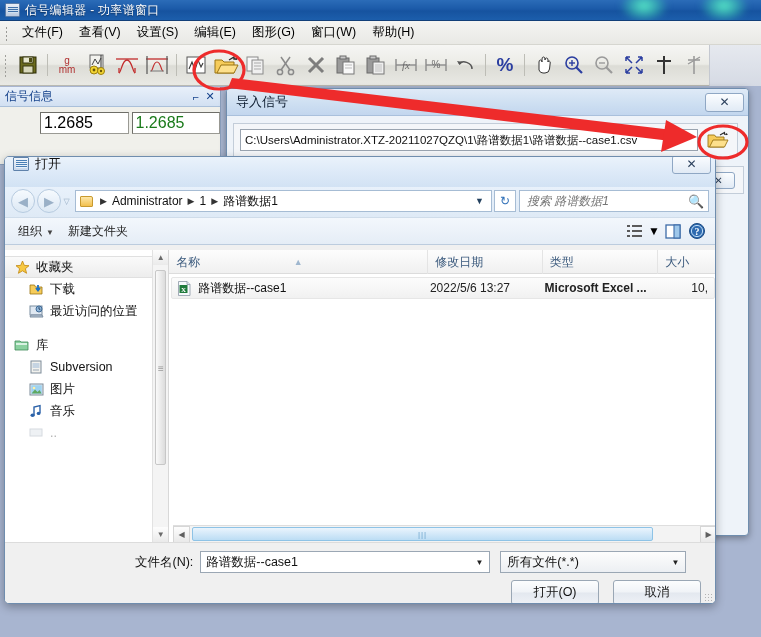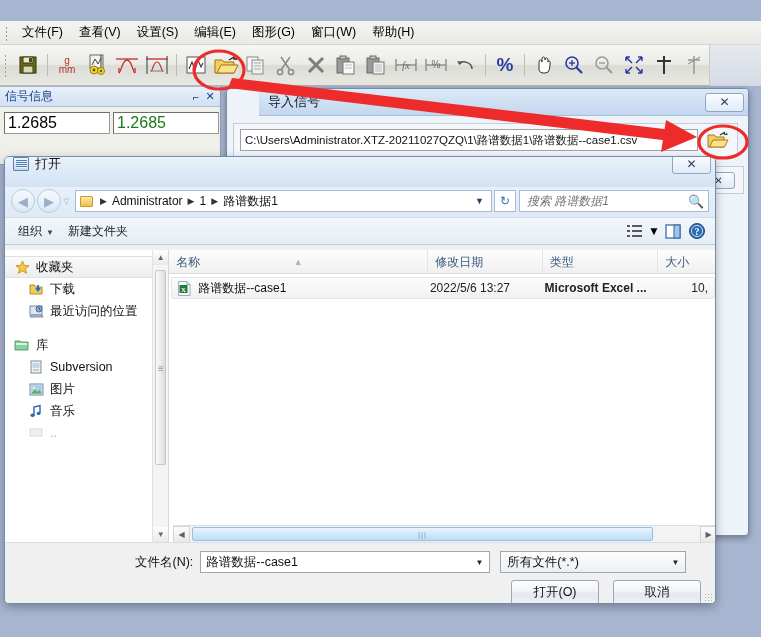--- a/index.html
+++ b/index.html
@@ -92,21 +92,21 @@
   .siginfo-head {
     height:20px; display:flex; align-items:center;
     background: linear-gradient(to bottom,#e8f0fa,#d2e0f2);
     border-bottom:1px solid #aac0da; padding:0 3px 0 5px;
   }
   .siginfo-title { color:#15428b; font-size:12px; flex:1 1 auto; }
   .siginfo-btn { width:14px; height:14px; display:flex; align-items:center; justify-content:center;
     color:#15428b; font-size:11px; cursor:default; }
   .siginfo-body { padding:3px 0 0 4px; }
   .siginfo-label { font-size:12px; color:#000; padding-left:2px; }
-  .val-row { display:flex; gap:3px; margin-top:2px; }
+  .val-row { display:flex; gap:3px; margin-top:2px;margin-left:36px; }
   .val-box {
     width:106px; height:22px; background:#ffffff;
     border:1px solid #9a9a94; border-top-color:#6e6e68; border-left-color:#6e6e68;
     font-size:16px; line-height:20px; padding-left:3px; color:#000;
     overflow:hidden; white-space:nowrap;
   }
   .val-box.green { color:#1a7a1a; }
 
   
   .import-dlg {
@@ -114,21 +114,20 @@
     background:#eef3f9;
     border:1px solid #6f8dae;
     border-radius:4px;
     box-shadow: 0 2px 7px rgba(0,0,0,.35);
   }
   .import-title {
     height:27px; display:flex; align-items:center; padding:0 4px 0 9px;
     background: linear-gradient(to bottom,#dfeaf7 0%,#cfe0f2 52%,#c2d6ee 100%);
     border-bottom:1px solid #a9c0dc;
     border-radius:3px 3px 0 0;
-    margin-left:32px;
   }
   .import-title span.t { font-size:13px; color:#0b1a2e; flex:1 1 auto; }
   .winbtn {
     width:39px; height:19px; border:1px solid #8fa7c4; border-radius:3px;
     background: linear-gradient(to bottom,#fbfdff,#e1eaf5);
     display:flex; align-items:center; justify-content:center;
     font-size:12px; color:#2a3f5c; cursor:default;
   }
   .import-pathrow {
     margin:7px 10px 0 6px; height:34px;
@@ -349,20 +348,26 @@
   }
 
   
   .anno { position:absolute; left:0; top:0; width:761px; height:637px; pointer-events:none; }
 </style>
 </head>
 <body>
 
 <div class="app-window">
 
+  <div class="titlebar">
+    <div class="title-icon"></div>
+    <span class="title-text">信号编辑器 - 功率谱窗口</span>
+    <div class="title-glow" style="left:620px;"></div>
+    <div class="title-glow" style="left:700px;"></div>
+  </div>
 
   <div class="menubar">
     <div class="menu-grip"></div>
     <div class="menu-item">文件(F)</div>
     <div class="menu-item">查看(V)</div>
     <div class="menu-item">设置(S)</div>
     <div class="menu-item">编辑(E)</div>
     <div class="menu-item">图形(G)</div>
     <div class="menu-item">窗口(W)</div>
     <div class="menu-item">帮助(H)</div>

